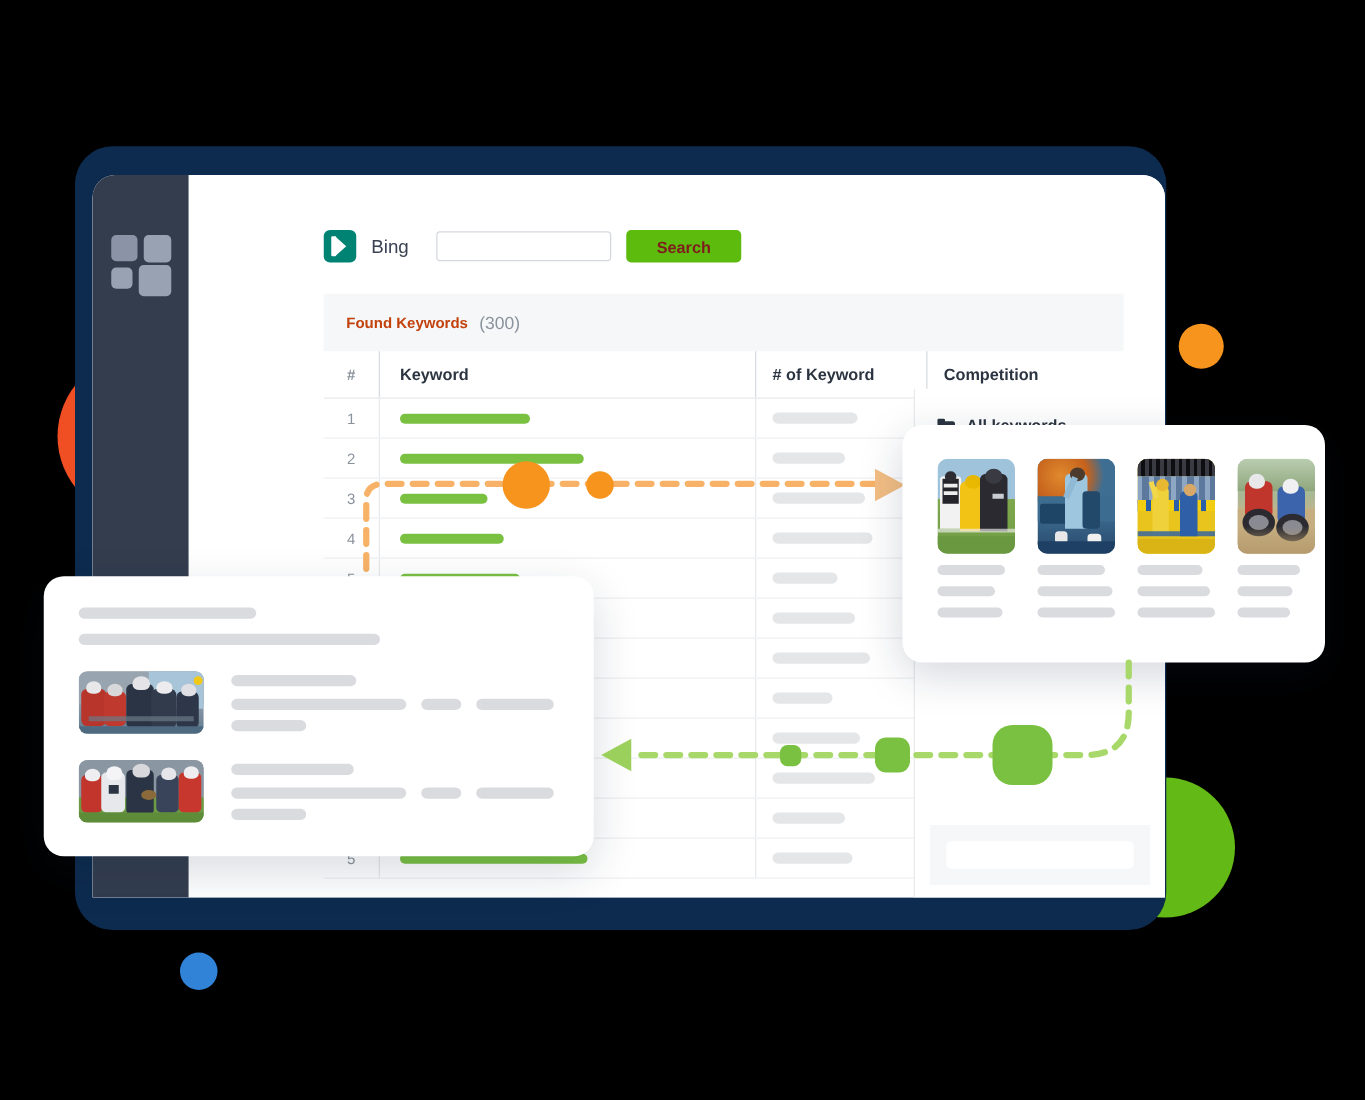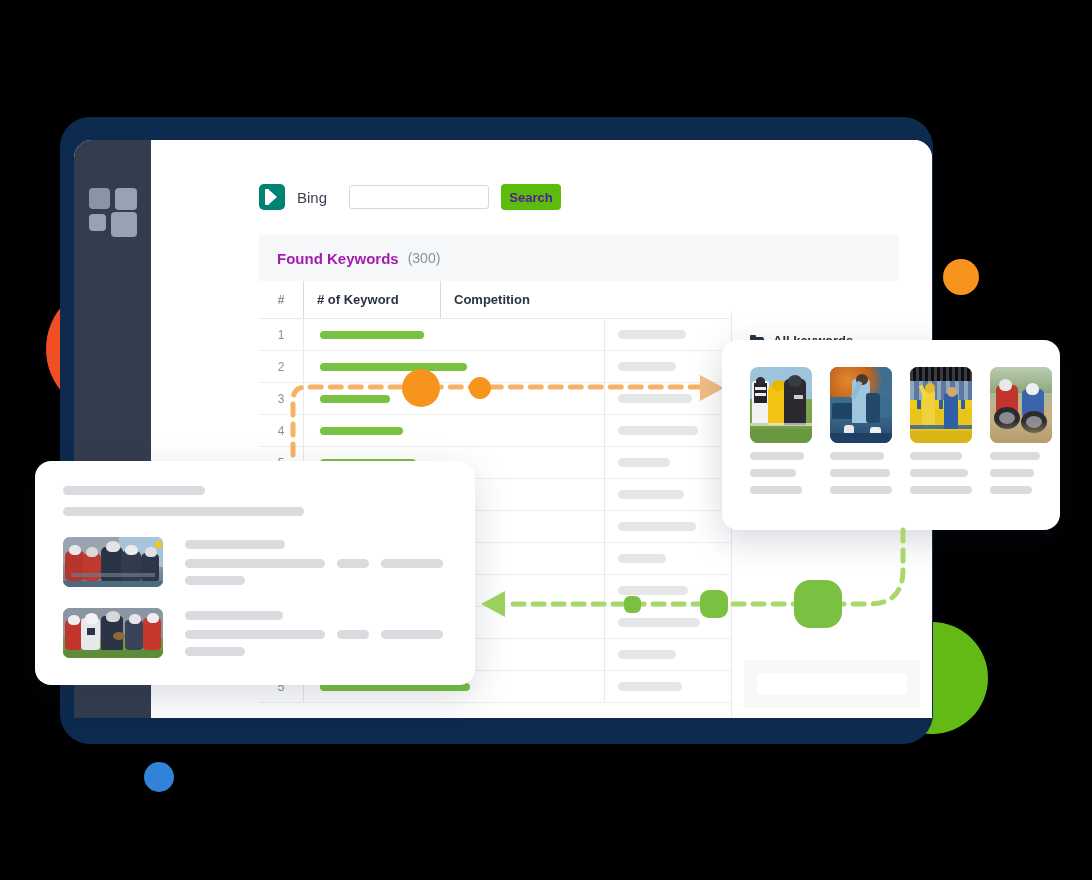--- a/index.html
+++ b/index.html
@@ -80,33 +80,33 @@
     width: 4px; height: 16px; background: #FFFFFF; border-radius: 1px;
   }
   #bing-label { font-size: 15px; color: #3B4252; margin-right: 10px; }
   #search-input {
     width: 140px; height: 24px;
     border: 1px solid #D5D9DE; border-radius: 3px;
     background: #FFFFFF; font-size: 12px; padding: 0 6px;
     outline: none; color:#3B4252;
   }
   #search-button {
-    width: 60px; height: 26px;
+    width: 92px; height: 26px;
     background: #5DBB0E; border: none; border-radius: 4px;
-    color: #4c1d95; font-size: 13px; font-weight: bold;
+    color: #7f1d1d; font-size: 13px; font-weight: bold;
     cursor: pointer; font-family: "Liberation Sans", sans-serif;
   }
 
   
   #found-band {
     margin: 25px 33px 0 108px;
     height: 46px; background: #F6F7F8;
     display: flex; align-items: center; padding-left: 18px; gap: 9px;
   }
-  #found-title { font-size: 15px; font-weight: bold; color: #a21caf; }
+  #found-title { font-size: 12px; font-weight: bold; color: #c2410c; }
   #found-count { font-size: 14px; color: #8A929C; }
 
   
   #kw-table { margin-left: 108px; margin-top: 0; width: 617px; position: relative; }
   .kw-head {
     display: flex; align-items: center; height: 38px;
     border-bottom: 1px solid #E7E9EC;
     font-size: 13px; font-weight: bold; color: #2B3440;
   }
   .kw-row {
@@ -223,20 +223,21 @@
       </div>
 
       <div id="found-band">
         <span id="found-title">Found Keywords</span>
         <span id="found-count">(300)</span>
       </div>
 
       <div id="kw-table">
         <div class="kw-head">
           <div class="c-num">#</div>
+          <div class="c-kw">Keyword</div>
           <div class="c-srch"># of Keyword</div>
           <div class="c-comp">Competition</div>
         </div>
         <div id="kw-body">
             <div class="kw-row">
               <div class="c-num">1</div>
               <div class="c-kw">
                 <div class="bar-green" style="width:104px"></div>
               </div>
               <div class="c-srch">

